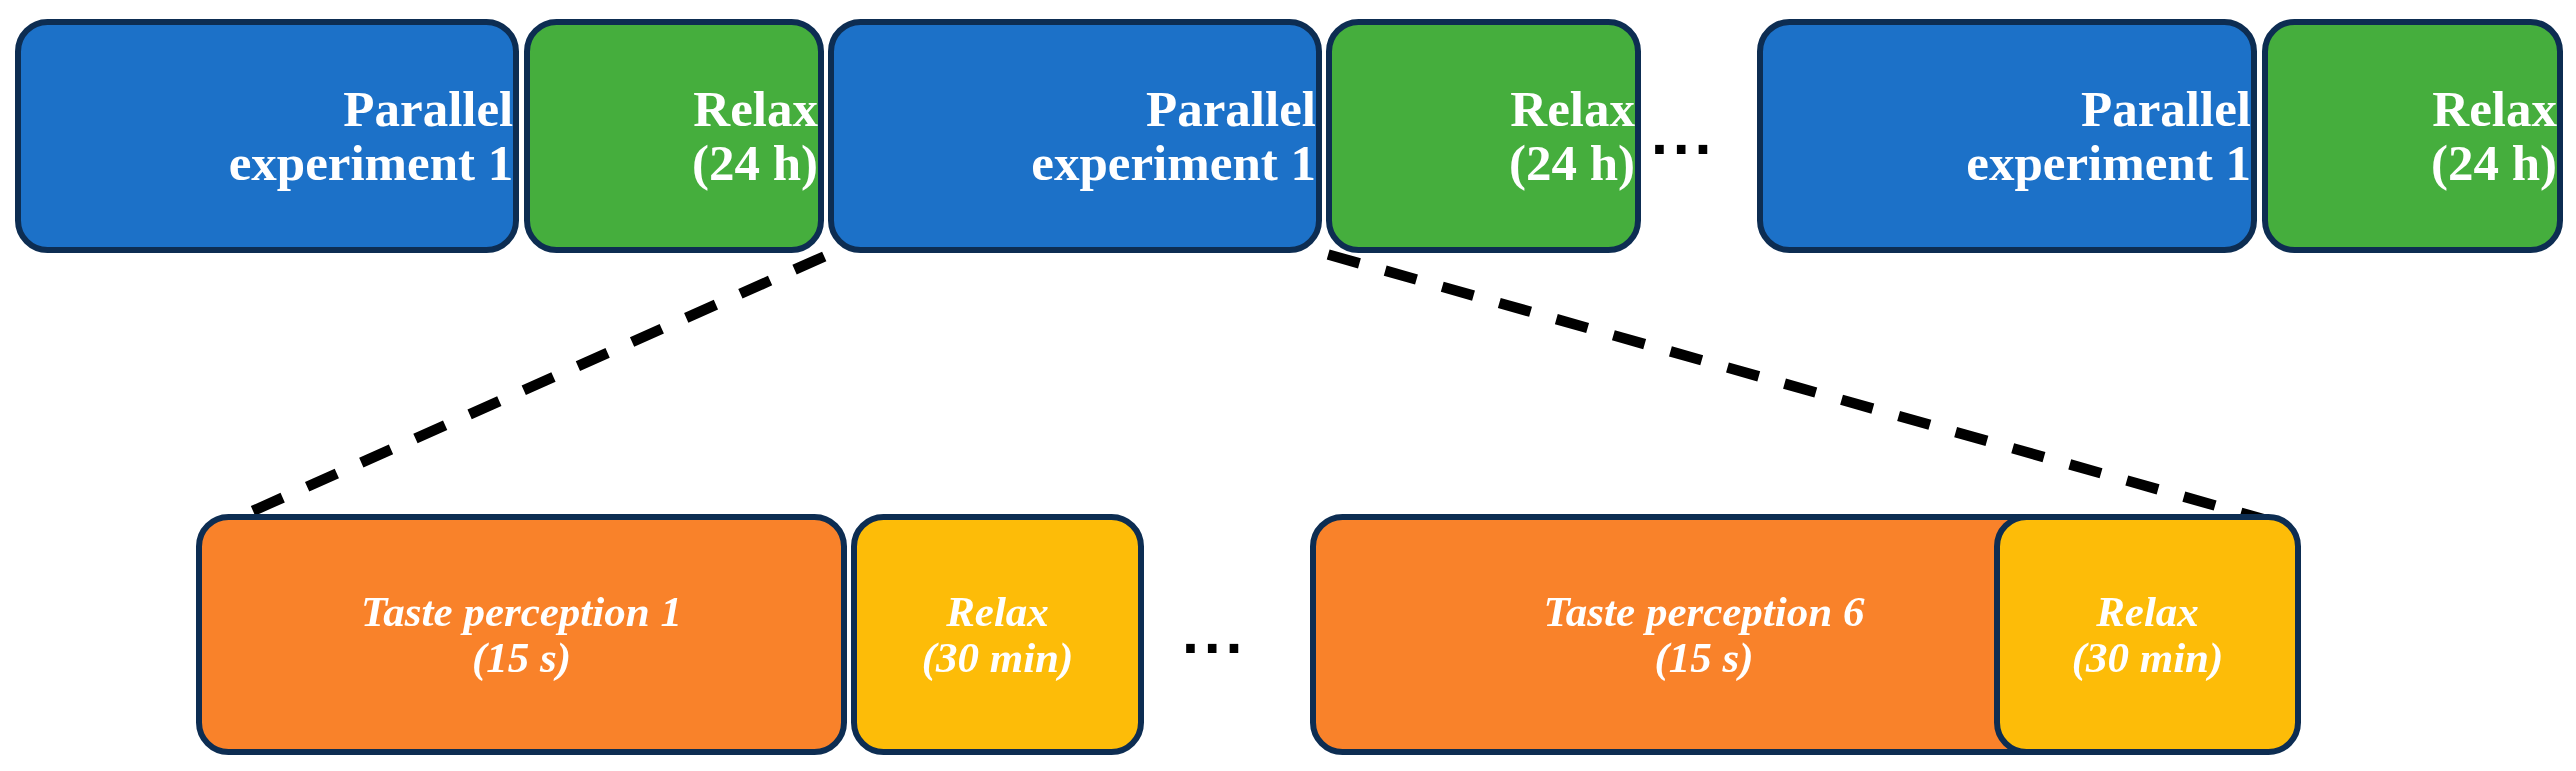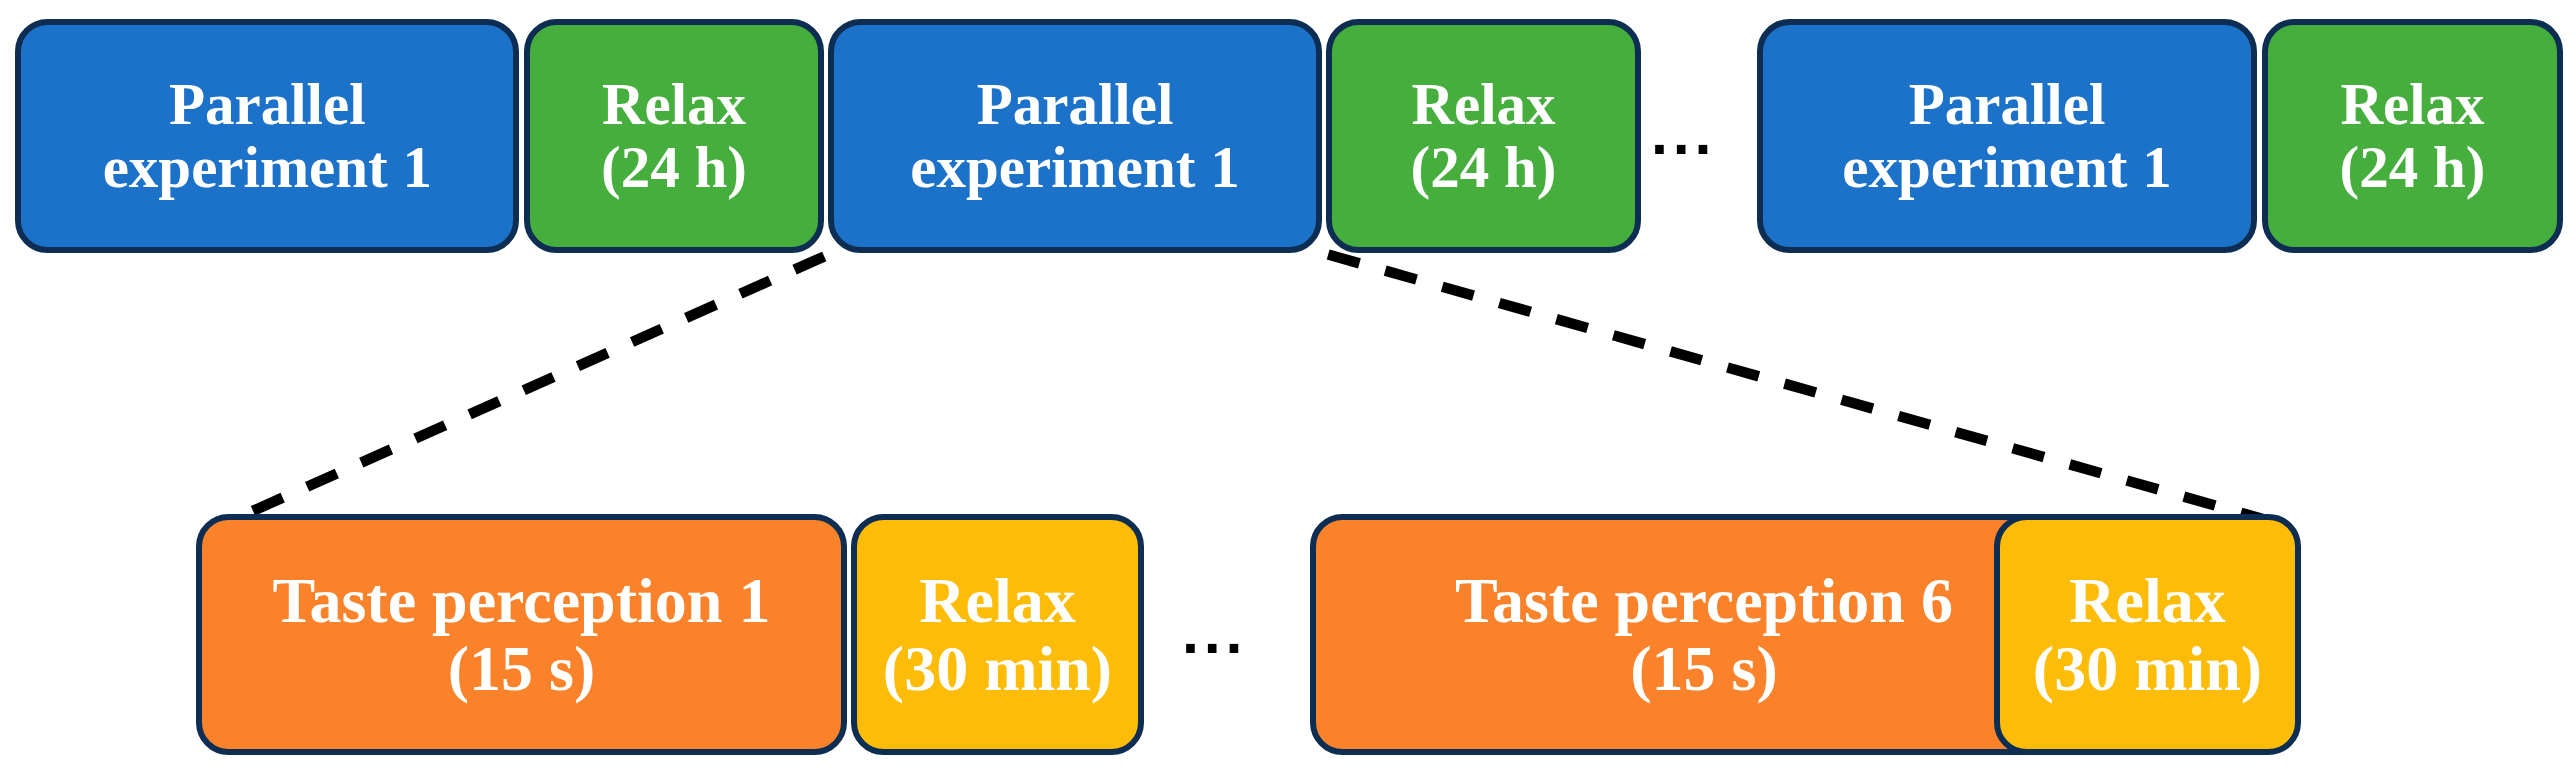--- a/index.html
+++ b/index.html
@@ -52,22 +52,22 @@
     display: block;
     white-space: nowrap;
   }
 
   .block.blue   { background: #1c71c8; }
   .block.green  { background: #45ae3d; }
   .block.orange { background: #f9822a; }
   .block.yellow { background: #fdbc08; }
 
   
-  .row-top .block    { font-size: 59px; }
-  .row-bottom .block { font-size: 64px; }
+  .row-top .block    { font-size: 51px; align-items: flex-end; }
+  .row-bottom .block { font-size: 43px; font-style: italic; }
 
   
   .ellipsis {
     position: absolute;
     color: #000000;
     font-family: "Liberation Sans", "DejaVu Sans", sans-serif;
     font-weight: bold;
     font-size: 61px;
     letter-spacing: 4.8px;
     line-height: 1;

